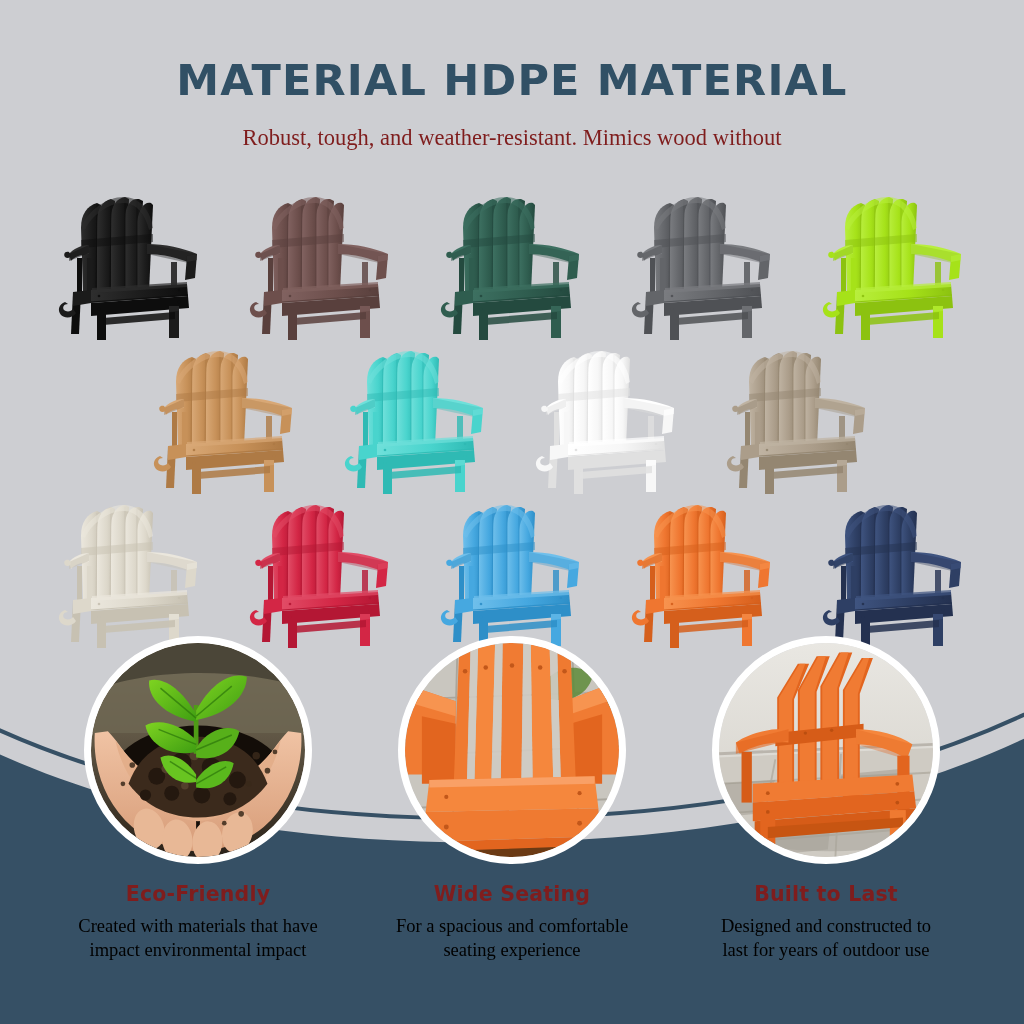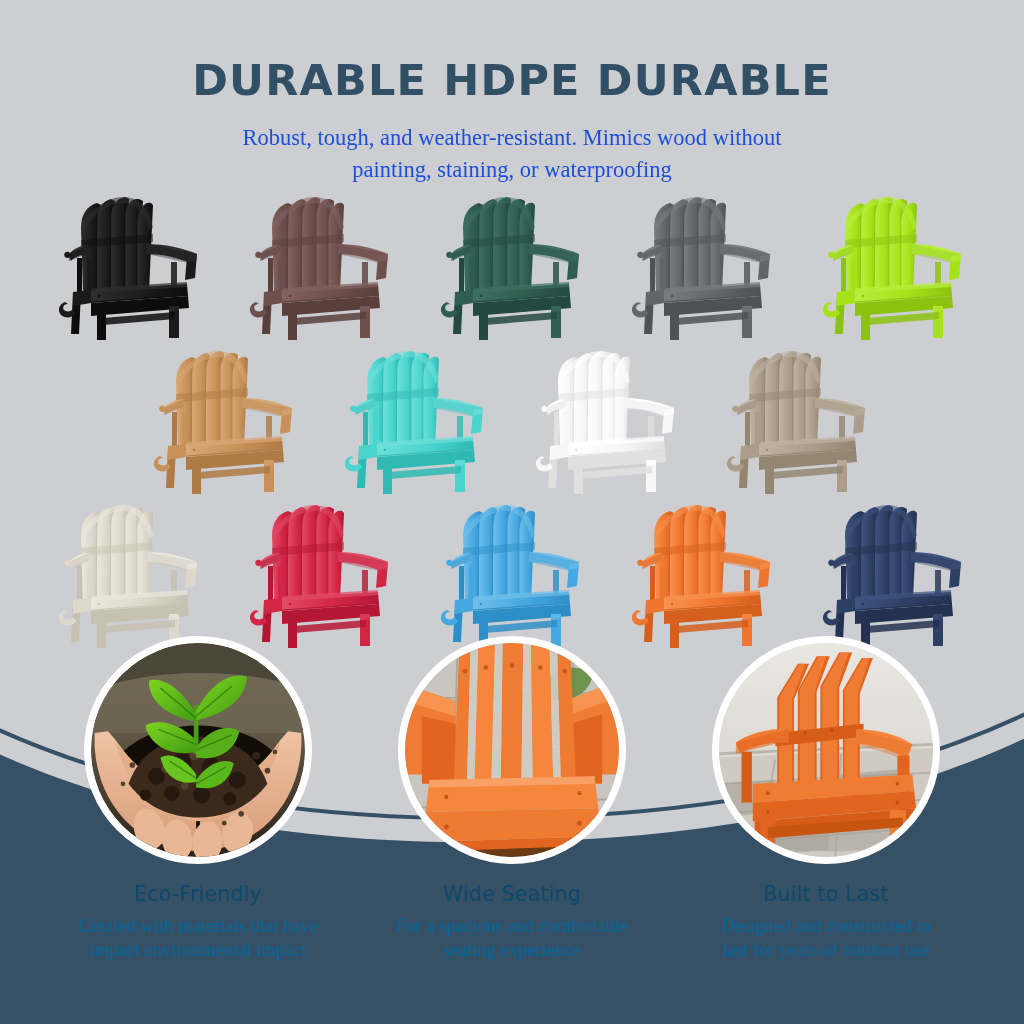--- a/index.html
+++ b/index.html
@@ -18,21 +18,21 @@
     font-weight:bold;
     font-size:43px;
     letter-spacing:1.2px;
     color:#315065;
     margin-top:58px;
     line-height:1.05;
   }
   .subtitle {
     font-family:"Liberation Serif", serif;
     font-size:22.5px;
-    color:#1d4ed8;
+    color:#7f1d1d;
     line-height:1.42;
     margin-top:19px;
   }
 
   
   .grid-wrap { position:absolute; top:192px; left:0; width:1024px; }
   .chair-row { display:flex; justify-content:center; }
   .row-1 { gap:24px; }
   .row-2 { gap:24px; margin-top:4px; }
   .row-3 { gap:24px; margin-top:4px; }
@@ -48,47 +48,46 @@
   .feat-row { display:flex; justify-content:center; gap:64px; }
   .feat { width:250px; position:relative; }
   .circle {
     width:228px; height:228px; border-radius:50%;
     border:7px solid #ffffff; overflow:hidden;
     margin:0 auto; position:relative; background:#ddd;
   }
   .circle svg { display:block; width:100%; height:100%; }
   .feat-title {
     font-family:"DejaVu Sans", sans-serif;
-    font-weight:normal;
+    font-weight:bold;
     font-size:20.5px;
-    color:#0c4a6e;
+    color:#7f1d1d;
     text-align:center;
     margin-top:18px;
     letter-spacing:.2px;
   }
   .feat-desc {
     font-family:"Liberation Serif", serif;
     font-size:18.5px;
-    color:#0369a1;
+    color:#000000;
     text-align:center;
     line-height:1.3;
     margin-top:8px;
   }
   .feat-1 .feat-title, .feat-1 .feat-desc { }
 </style>
 </head>
 <body>
 
 <div id="stage">
 
   <div class="header">
-    <div class="title">DURABLE HDPE DURABLE</div>
+    <div class="title">MATERIAL HDPE MATERIAL</div>
     <div class="subtitle">
       <div>Robust, tough, and weather-resistant. Mimics wood without</div>
-      <div>painting, staining, or waterproofing</div>
     </div>
   </div>
 
   <div class="grid-wrap">
     <div class="chair-row row-1">
         <div class="chair-cell">
   <svg class="chair-svg" viewBox="0 0 167 150">
     <defs>
       <linearGradient id="g0" x1="0" y1="0" x2="1" y2="0">
         <stop offset="0" stop-color="#2e2e2e"></stop>

